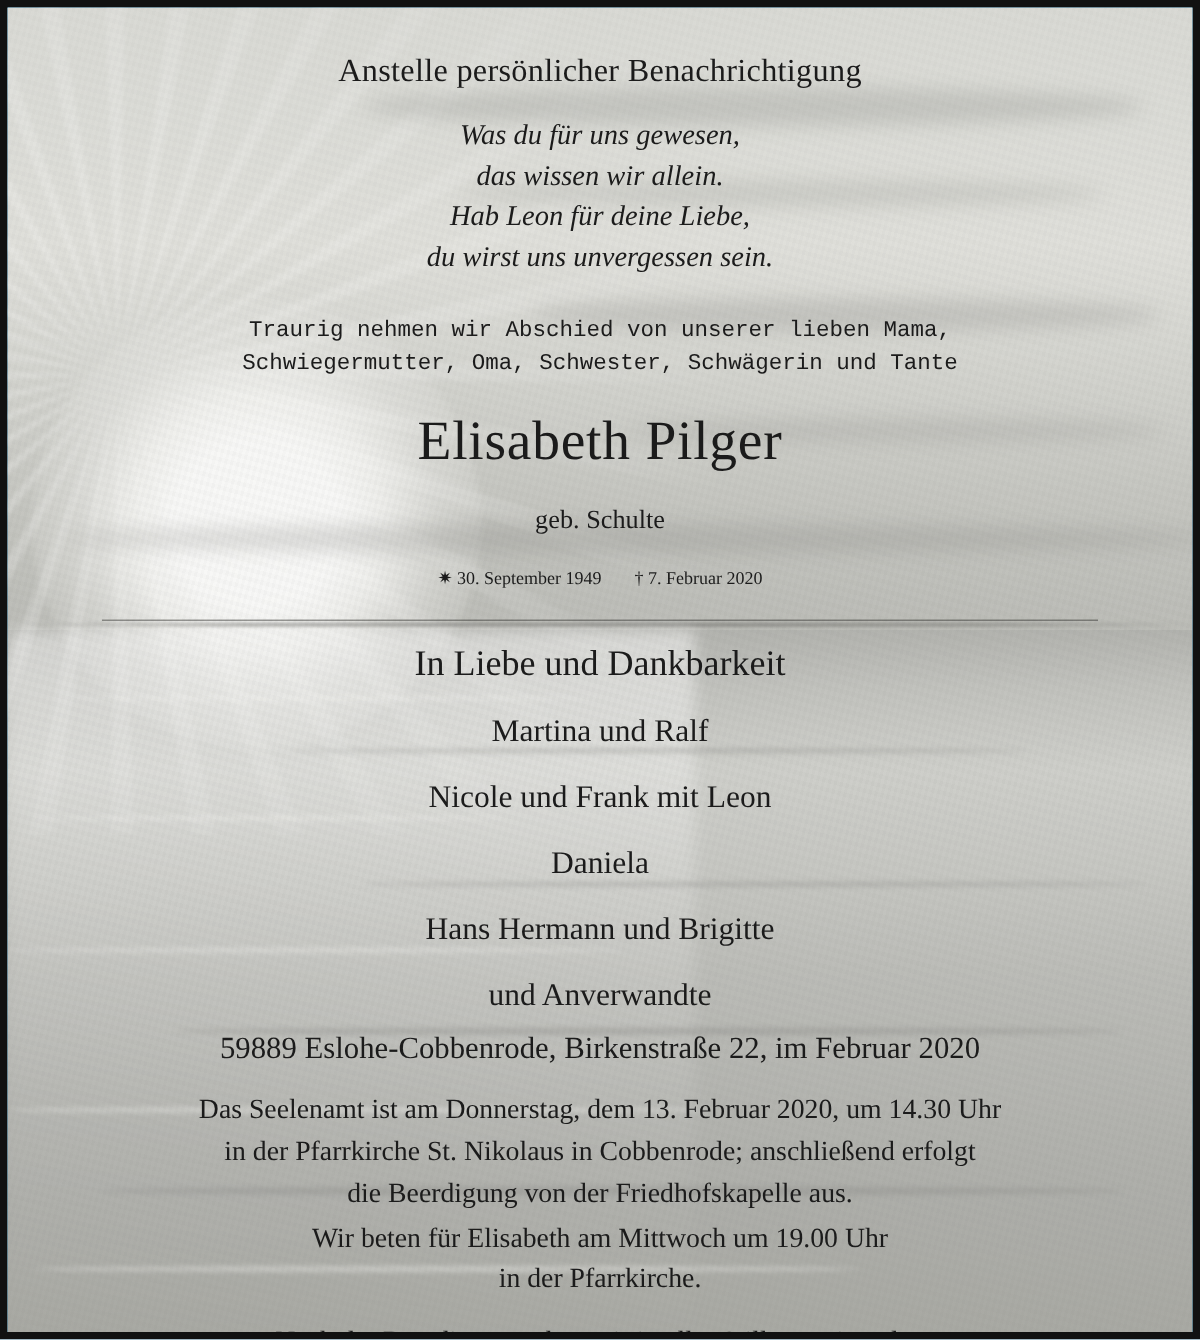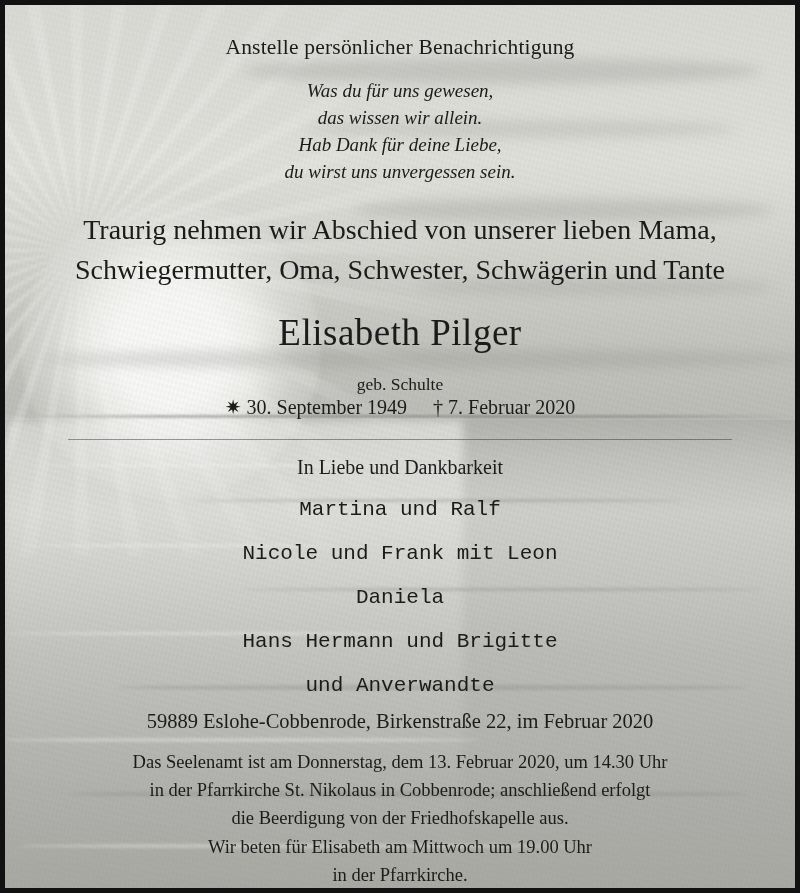--- a/index.html
+++ b/index.html
@@ -146,54 +146,54 @@
     margin-bottom: 18px;
   }
   .poem {
     font-style: italic;
     font-size: 19px;
     line-height: 1.42;
     margin-bottom: 24px;
   }
   .poem div { white-space: nowrap; }
   .intro {
-    font-size: 28px;
+    font-size: 15px;
     line-height: 1.45;
     margin-bottom: 20px;
+    font-family: Liberation Mono, monospace;
   }
   .name {
     font-size: 37px;
     letter-spacing: .5px;
     margin: 10px 0 20px 0;
     font-weight: 400;
   }
   .maiden {
     font-size: 17.5px;
-    margin-bottom: 0;
+    margin-bottom: 21px;
   }
   .dates {
-    font-size: 20px;
+    font-size: 12px;
     margin-bottom: 20px;
   }
   .dates .gap { display: inline-block; width: 16px; }
   .rule {
     width: 92%;
     height: 1px;
     margin: 6px auto 16px auto;
     background: rgba(40,40,38,.45);
   }
   .gratitude {
-    font-size: 20px;
+    font-size: 24px;
     margin-bottom: 20px;
   }
   .survivors div {
     font-size: 21px;
     line-height: 1.0;
     margin-bottom: 23px;
-    font-family: Liberation Mono, monospace;
   }
   .survivors div:last-child { margin-bottom: 12px; }
   .address {
     font-size: 20.5px;
     margin: 14px 0 16px 0;
   }
   .service {
     font-size: 18.5px;
     line-height: 1.5;
     margin-bottom: 2px;
@@ -242,21 +242,21 @@
     <div class="bg-veil"></div>
   </div>
 
   <div class="content">
 
     <div class="line-head">Anstelle persönlicher Benachrichtigung</div>
 
     <div class="poem">
       <div>Was du für uns gewesen,</div>
       <div>das wissen wir allein.</div>
-      <div>Hab Dank für deine Liebe,</div>
+      <div>Hab Leon für deine Liebe,</div>
       <div>du wirst uns unvergessen sein.</div>
     </div>
 
     <div class="intro">
       <div>Traurig nehmen wir Abschied von unserer lieben Mama,</div>
       <div>Schwiegermutter, Oma, Schwester, Schwägerin und Tante</div>
     </div>
 
     <div class="name">Elisabeth Pilger</div>
     <div class="maiden">geb. Schulte</div>

